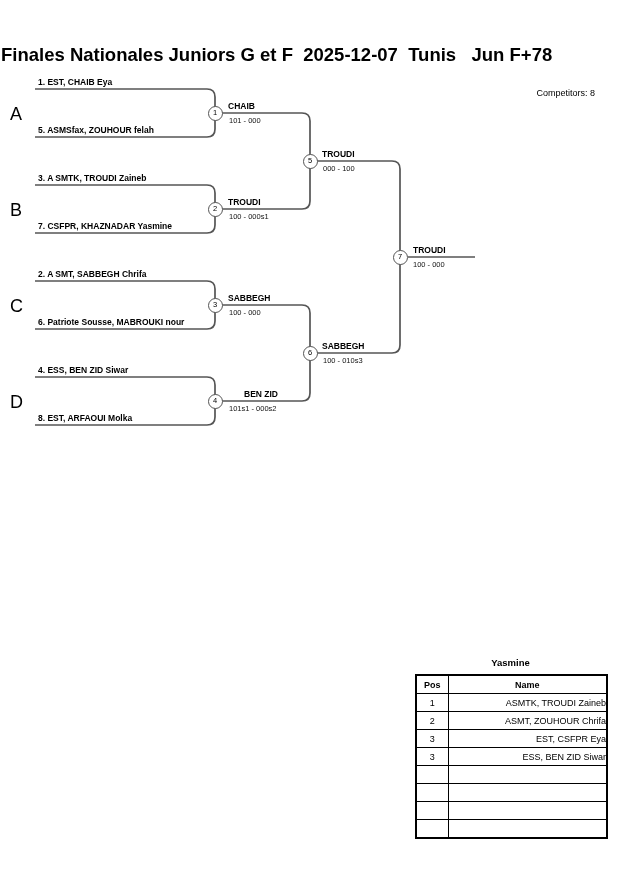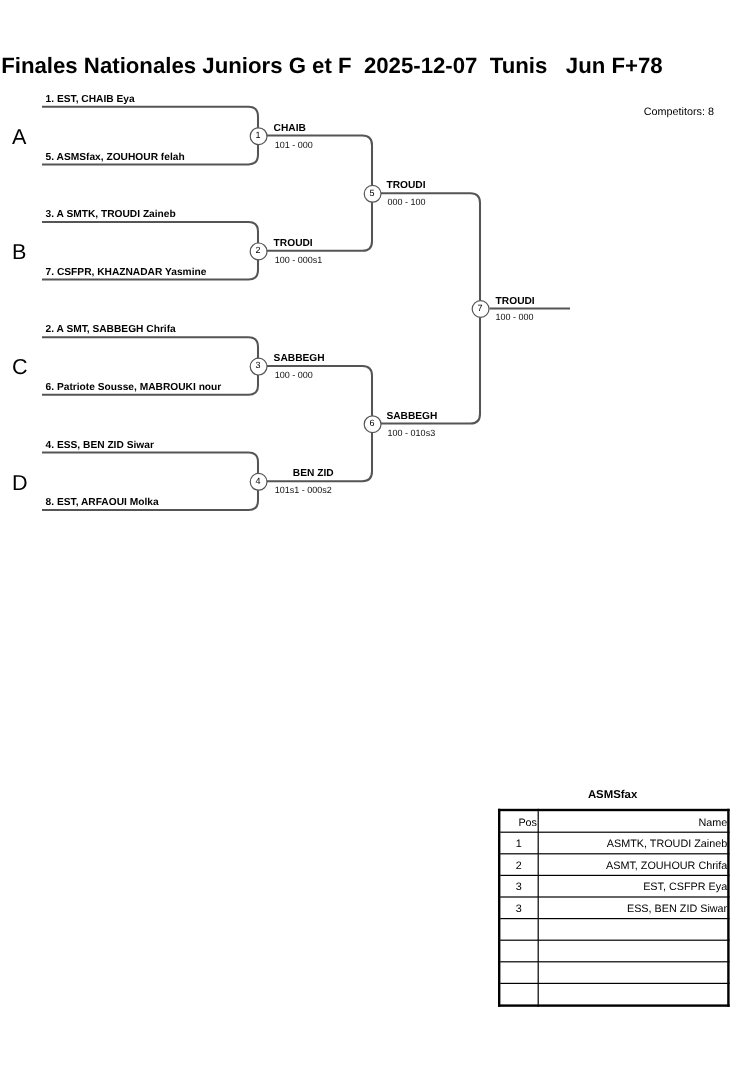--- a/index.html
+++ b/index.html
@@ -37,21 +37,21 @@
   #results-title{font-size:9.5px;font-weight:bold;text-align:center;margin-bottom:6px;}
   table.results{
     border-collapse:collapse;width:191px;table-layout:fixed;
     border:2px solid #000;font-size:9px;
   }
   table.results td{
     border:1px solid #000;height:17px;padding:0;overflow:hidden;white-space:nowrap;
   }
   table.results td.pos{text-align:center;}
   table.results td.name{padding-left:8px;text-align:right;}
-  table.results tr.hdr td{font-weight:normal;text-align:right;padding-left:0;}
+  table.results tr.hdr td{font-weight:bold;text-align:center;padding-left:0;}
 </style>
 </head>
 <body>
 
 <div id="page">
 
   <div id="page-title">Finales Nationales Juniors G et F  2025-12-07  Tunis   Jun F+78</div>
   <div id="competitors">Competitors: 8</div>
 
   <svg id="bracket-svg" width="630" height="891" viewBox="0 0 630 891">
@@ -100,21 +100,21 @@
 
   <div class="match-circle" style="left:207.5px;top:105.5px">1</div>
   <div class="match-circle" style="left:207.5px;top:201.5px">2</div>
   <div class="match-circle" style="left:207.5px;top:297.5px">3</div>
   <div class="match-circle" style="left:207.5px;top:393.5px">4</div>
   <div class="match-circle" style="left:302.5px;top:153.5px">5</div>
   <div class="match-circle" style="left:302.5px;top:345.5px">6</div>
   <div class="match-circle" style="left:392.5px;top:249.5px">7</div>
 
   <div id="results-block">
-    <div id="results-title">ASMSfax</div>
+    <div id="results-title">Yasmine</div>
     <table class="results">
       <colgroup>
           <col style="width:32px">
           <col style="width:159px">
         </colgroup>
       <tbody>
           <tr class="hdr">
         <td>Pos</td>
         <td>Name</td>
       </tr>

